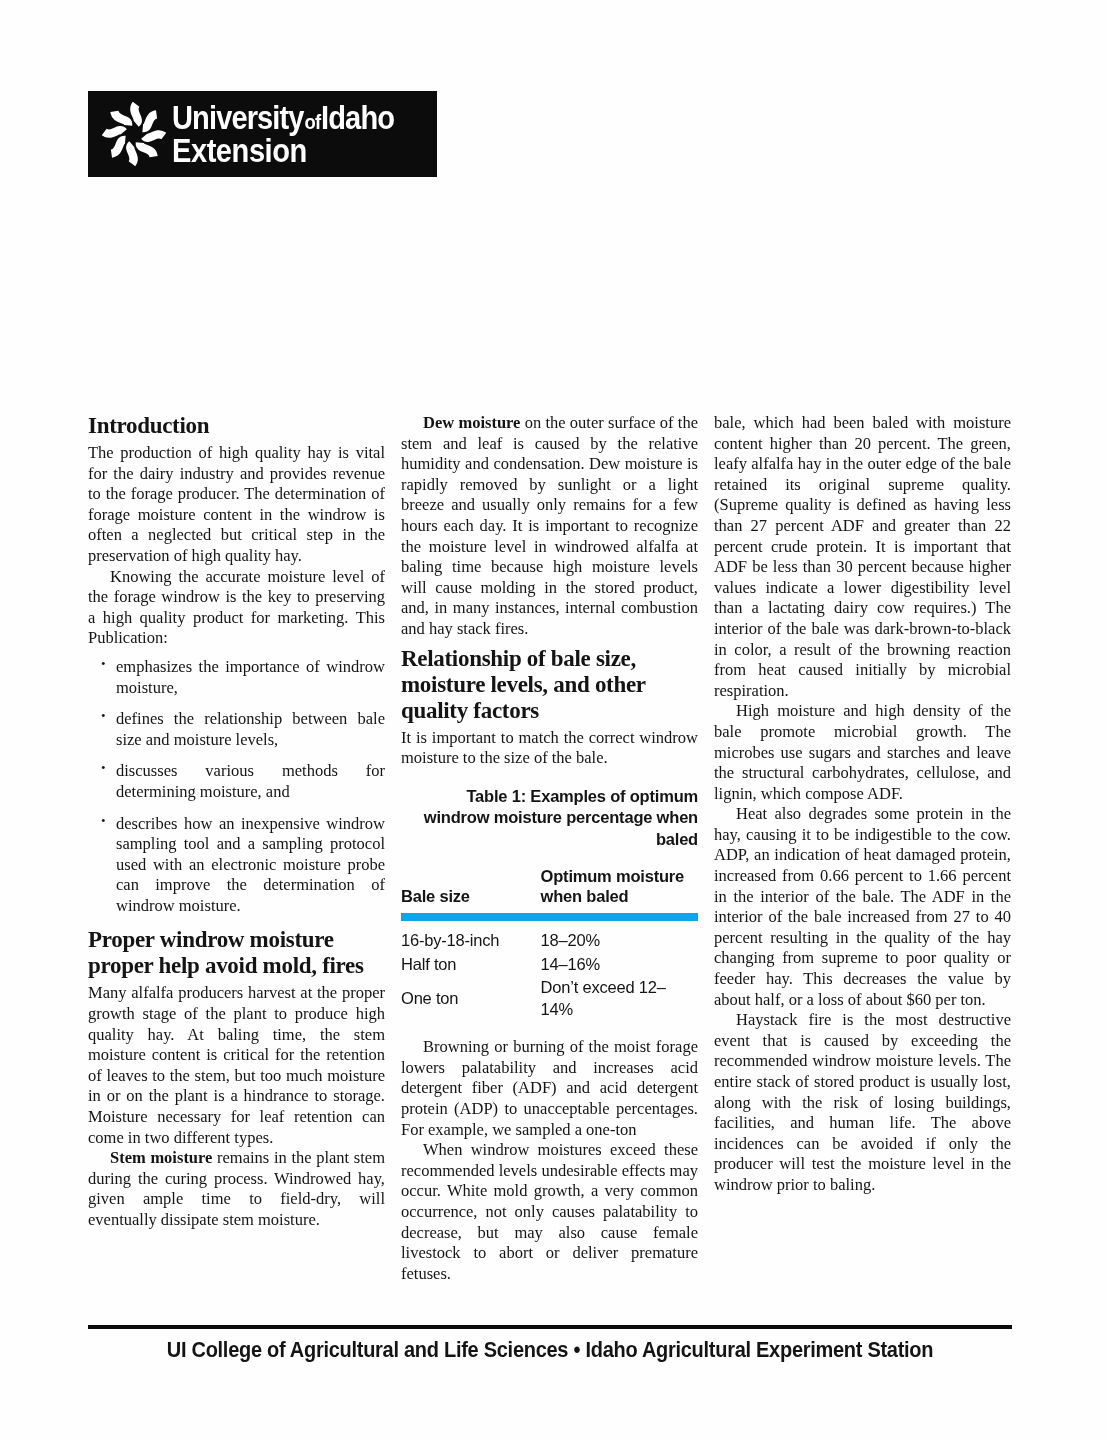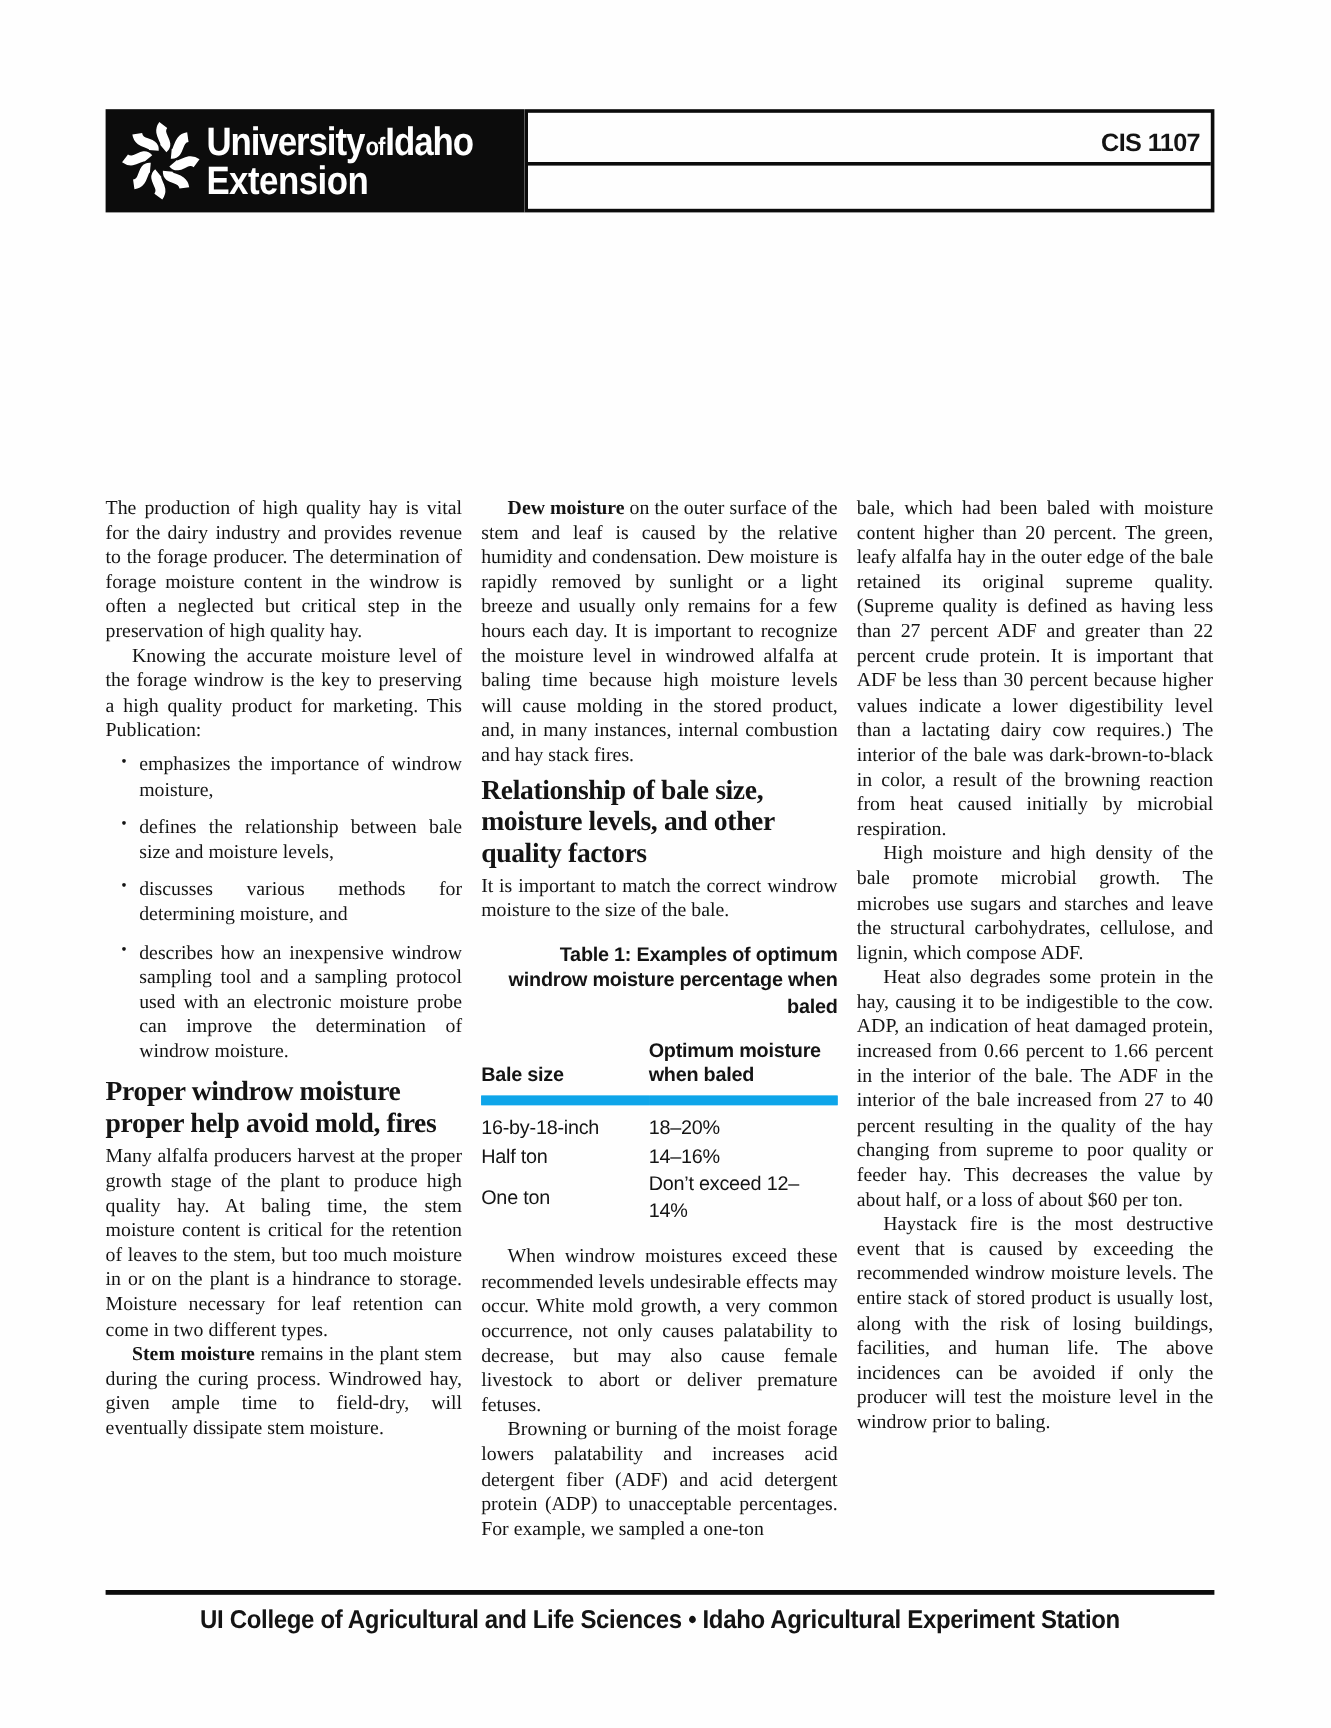--- a/index.html
+++ b/index.html
@@ -159,30 +159,27 @@
           <path transform="rotate(225)" d="M2 -10 C 8 -15, -4 -21, 2 -29"></path>
           <path transform="rotate(270)" d="M2 -10 C 8 -15, -4 -21, 2 -29"></path>
           <path transform="rotate(315)" d="M2 -10 C 8 -15, -4 -21, 2 -29"></path>
         </g>
       </svg>
       <div class="brand-text">
         <div class="brand-line1"><span>University</span><span class="of">of</span><span>Idaho</span></div>
         <div class="brand-line2">Extension</div>
       </div>
     </div>
-    <div class="cis-box">
-      <div class="cis-top">CIS 1107</div>
-      <div class="cis-bottom"></div>
-    </div>
   </div>
 
 
   <div class="columns">
 
     <div class="col">
+      <h2 class="serif-head">Introduction</h2>
       <p>The production of high quality hay is vital for the dairy industry and provides revenue to the forage producer. The determination of forage moisture content in the windrow is often a neglected but critical step in the preservation of high quality hay.</p>
       <p class="indent">Knowing the accurate moisture level of the forage windrow is the key to preserving a high quality product for marketing. This Publication:</p>
       <ul class="bullets">
         <li><span class="dot">•</span><span>emphasizes the importance of windrow moisture,</span></li>
         <li><span class="dot">•</span><span>defines the relationship between bale size and moisture levels,</span></li>
         <li><span class="dot">•</span><span>discusses various methods for determining moisture, and</span></li>
         <li><span class="dot">•</span><span>describes how an inexpensive windrow sampling tool and a sampling protocol used with an electronic moisture probe can improve the determination of windrow moisture.</span></li>
       </ul>
       <h2 class="serif-head mt">Proper windrow moisture proper help avoid mold, fires</h2>
       <p>Many alfalfa producers harvest at the proper growth stage of the plant to produce high quality hay. At baling time, the stem moisture content is critical for the retention of leaves to the stem, but too much moisture in or on the plant is a hindrance to storage. Moisture necessary for leaf retention can come in two different types.</p>
@@ -209,22 +206,22 @@
           <tr>
             <td>Half ton</td>
             <td>14–16%</td>
           </tr>
           <tr>
             <td>One ton</td>
             <td>Don’t exceed 12–14%</td>
           </tr>
         </tbody>
       </table>
+      <p class="indent">Browning or burning of the moist forage lowers palatability and increases acid detergent fiber (ADF) and acid detergent protein (ADP) to unacceptable percentages. For example, we sampled a one-ton</p>
       <p class="indent">When windrow moistures exceed these recommended levels undesirable effects may occur. White mold growth, a very common occurrence, not only causes palatability to decrease, but may also cause female livestock to abort or deliver premature fetuses.</p>
-      <p class="indent">Browning or burning of the moist forage lowers palatability and increases acid detergent fiber (ADF) and acid detergent protein (ADP) to unacceptable percentages. For example, we sampled a one-ton</p>
     </div>
 
     <div class="col">
       <p>bale, which had been baled with moisture content higher than 20 percent. The green, leafy alfalfa hay in the outer edge of the bale retained its original supreme quality.  (Supreme quality is defined as having less than 27 percent ADF and greater than 22 percent crude protein. It is important that ADF be less than 30 percent because higher values indicate a lower digestibility level than a lactating dairy cow requires.)  The interior of the bale was dark-brown-to-black in color, a result of the browning reaction from heat caused initially by microbial respiration.</p>
       <p class="indent">High moisture and high density of the bale promote microbial growth. The microbes use sugars and starches and leave the structural carbohydrates, cellulose, and lignin, which compose ADF.</p>
       <p class="indent">Heat also degrades some protein in the hay, causing it to be indigestible to the cow. ADP, an indication of heat damaged protein, increased from 0.66 percent to 1.66 percent in the interior of the bale. The ADF in the interior of the bale increased from 27 to 40 percent resulting in the quality of the hay changing from supreme to poor quality or feeder hay. This decreases the value by about half, or a loss of about $60 per ton.</p>
       <p class="indent">Haystack fire is the most destructive event that is caused by exceeding the recommended windrow moisture levels. The entire stack of stored product is usually lost, along with the risk of losing buildings, facilities, and human life.  The above incidences can be avoided if only the producer will test the moisture level in the windrow prior to baling.</p>
     </div>
 
   </div>

